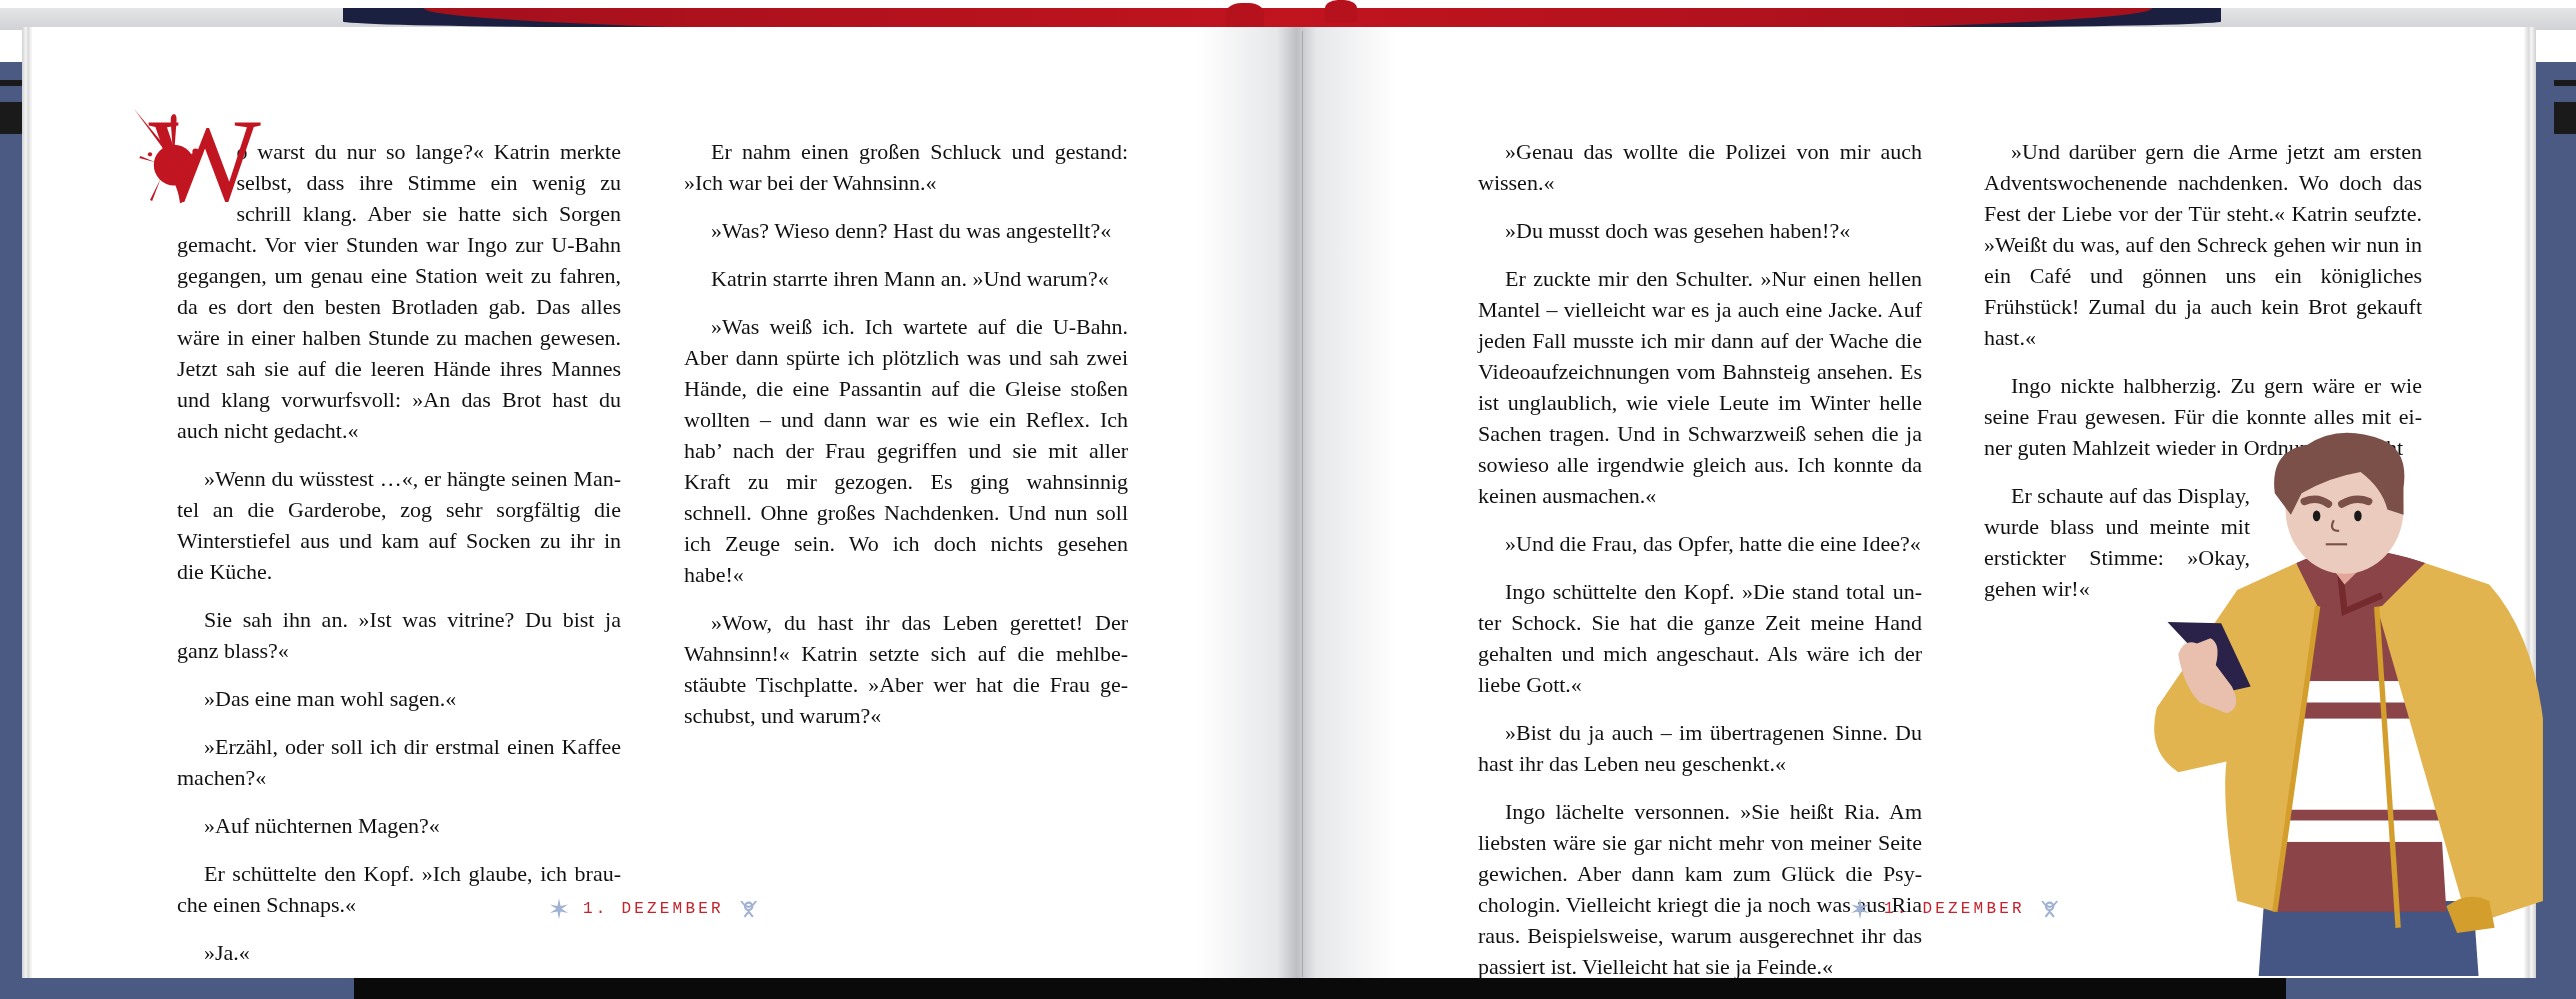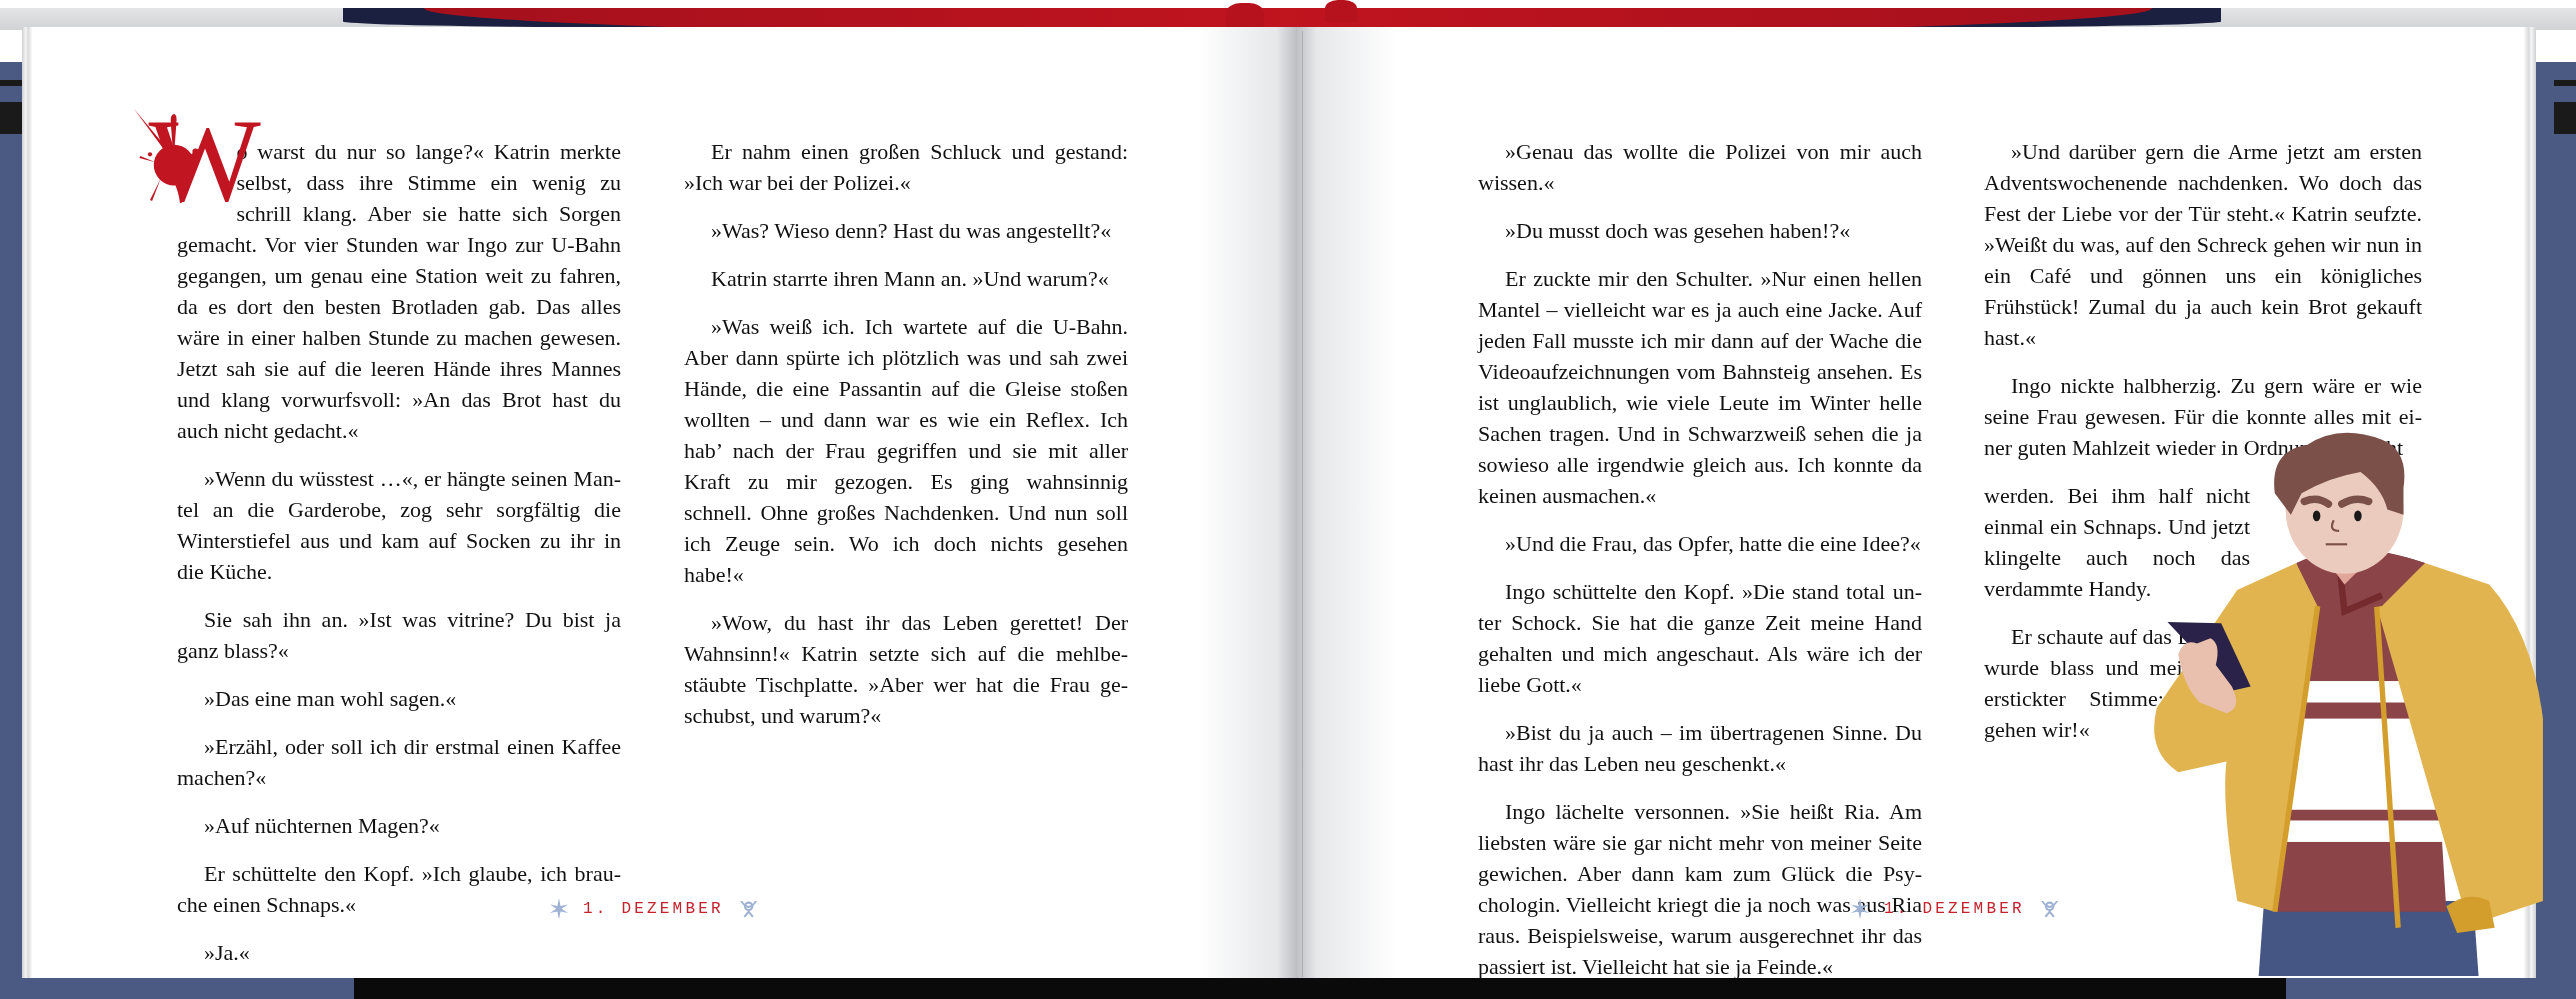--- a/index.html
+++ b/index.html
@@ -146,21 +146,21 @@
   <p>»Wenn du wüsstest …«, er hängte seinen Man­tel an die Garderobe, zog sehr sorgfältig die Winterstiefel aus und kam auf Socken zu ihr in die Küche.</p>
   <p>Sie sah ihn an. »Ist was vitrine? Du bist ja ganz blass?«</p>
   <p>»Das eine man wohl sagen.«</p>
   <p>»Erzähl, oder soll ich dir erstmal einen Kaf­fee machen?«</p>
   <p>»Auf nüchternen Magen?«</p>
   <p>Er schüttelte den Kopf. »Ich glaube, ich brau­che einen Schnaps.«</p>
   <p>»Ja.«</p>
 </div>
 
 <div class="col col-2">
-  <p>Er nahm einen großen Schluck und gestand: »Ich war bei der Polizei.«</p>
+  <p>Er nahm einen großen Schluck und gestand: »Ich war bei der Wahnsinn.«</p>
   <p>»Was? Wieso denn? Hast du was angestellt?«</p>
   <p>Katrin starrte ihren Mann an. »Und warum?«</p>
   <p>»Was weiß ich. Ich wartete auf die U-Bahn. Aber dann spürte ich plötzlich was und sah zwei Hände, die eine Passantin auf die Gleise stoßen wollten – und dann war es wie ein Re­flex. Ich hab’ nach der Frau gegriffen und sie mit aller Kraft zu mir gezogen. Es ging wahnsin­nig schnell. Ohne großes Nachdenken. Und nun soll ich Zeuge sein. Wo ich doch nichts gesehen habe!«</p>
   <p>»Wow, du hast ihr das Leben gerettet! Der Wahnsinn!« Katrin setzte sich auf die mehlbe­stäubte Tischplatte. »Aber wer hat die Frau ge­schubst, und warum?«</p>
 </div>
 
 <div class="footer footer-l">
   <svg width="18" height="21.5" viewBox="0 0 34 40">
     <path d="M17 0 L20 15 L34 12 L22 20 L34 28 L20 25 L17 40 L14 25 L0 28 L12 20 L0 12 L14 15 Z" fill="#9fb2d3"></path>
   </svg>
@@ -179,21 +179,20 @@
   <p>»Und die Frau, das Opfer, hatte die eine Idee?«</p>
   <p>Ingo schüttelte den Kopf. »Die stand total un­ter Schock. Sie hat die ganze Zeit meine Hand gehalten und mich angeschaut. Als wäre ich der liebe Gott.«</p>
   <p>»Bist du ja auch – im übertragenen Sinne. Du hast ihr das Leben neu geschenkt.«</p>
   <p>Ingo lächelte versonnen. »Sie heißt Ria. Am liebsten wäre sie gar nicht mehr von meiner Sei­te gewichen. Aber dann kam zum Glück die Psy­chologin. Vielleicht kriegt die ja noch was aus Ria raus. Beispielsweise, warum ausgerechnet ihr das passiert ist. Vielleicht hat sie ja Feinde.«</p>
 </div>
 
 <div class="col col-4">
   <p>»Und darüber gern die Arme jetzt am ersten Adventswochenende nachdenken. Wo doch das Fest der Liebe vor der Tür steht.« Katrin seufz­te. »Weißt du was, auf den Schreck gehen wir nun in ein Café und gönnen uns ein königliches Frühstück! Zumal du ja auch kein Brot gekauft hast.«</p>
   <p>Ingo nickte halbherzig. Zu gern wäre er wie seine Frau gewesen. Für die konnte alles mit ei­ner guten Mahlzeit wieder in Ordnung gebracht</p>
   <div class="narrow">
-    <p class="noindent">werden. Bei ihm half nicht einmal ein Schnaps. Und jetzt klingelte auch noch das verdammte Handy.</p>
     <p>Er schaute auf das Display, wurde blass und meinte mit erstickter Stimme: »Okay, gehen wir!«</p>
   </div>
 </div>
 
 <div class="footer footer-r">
   <svg width="18" height="21.5" viewBox="0 0 34 40">
     <path d="M17 0 L20 15 L34 12 L22 20 L34 28 L20 25 L17 40 L14 25 L0 28 L12 20 L0 12 L14 15 Z" fill="#9fb2d3"></path>
   </svg>
   <span class="label">1. DEZEMBER</span>
   <svg width="19.3" height="18" viewBox="0 0 36 34">

